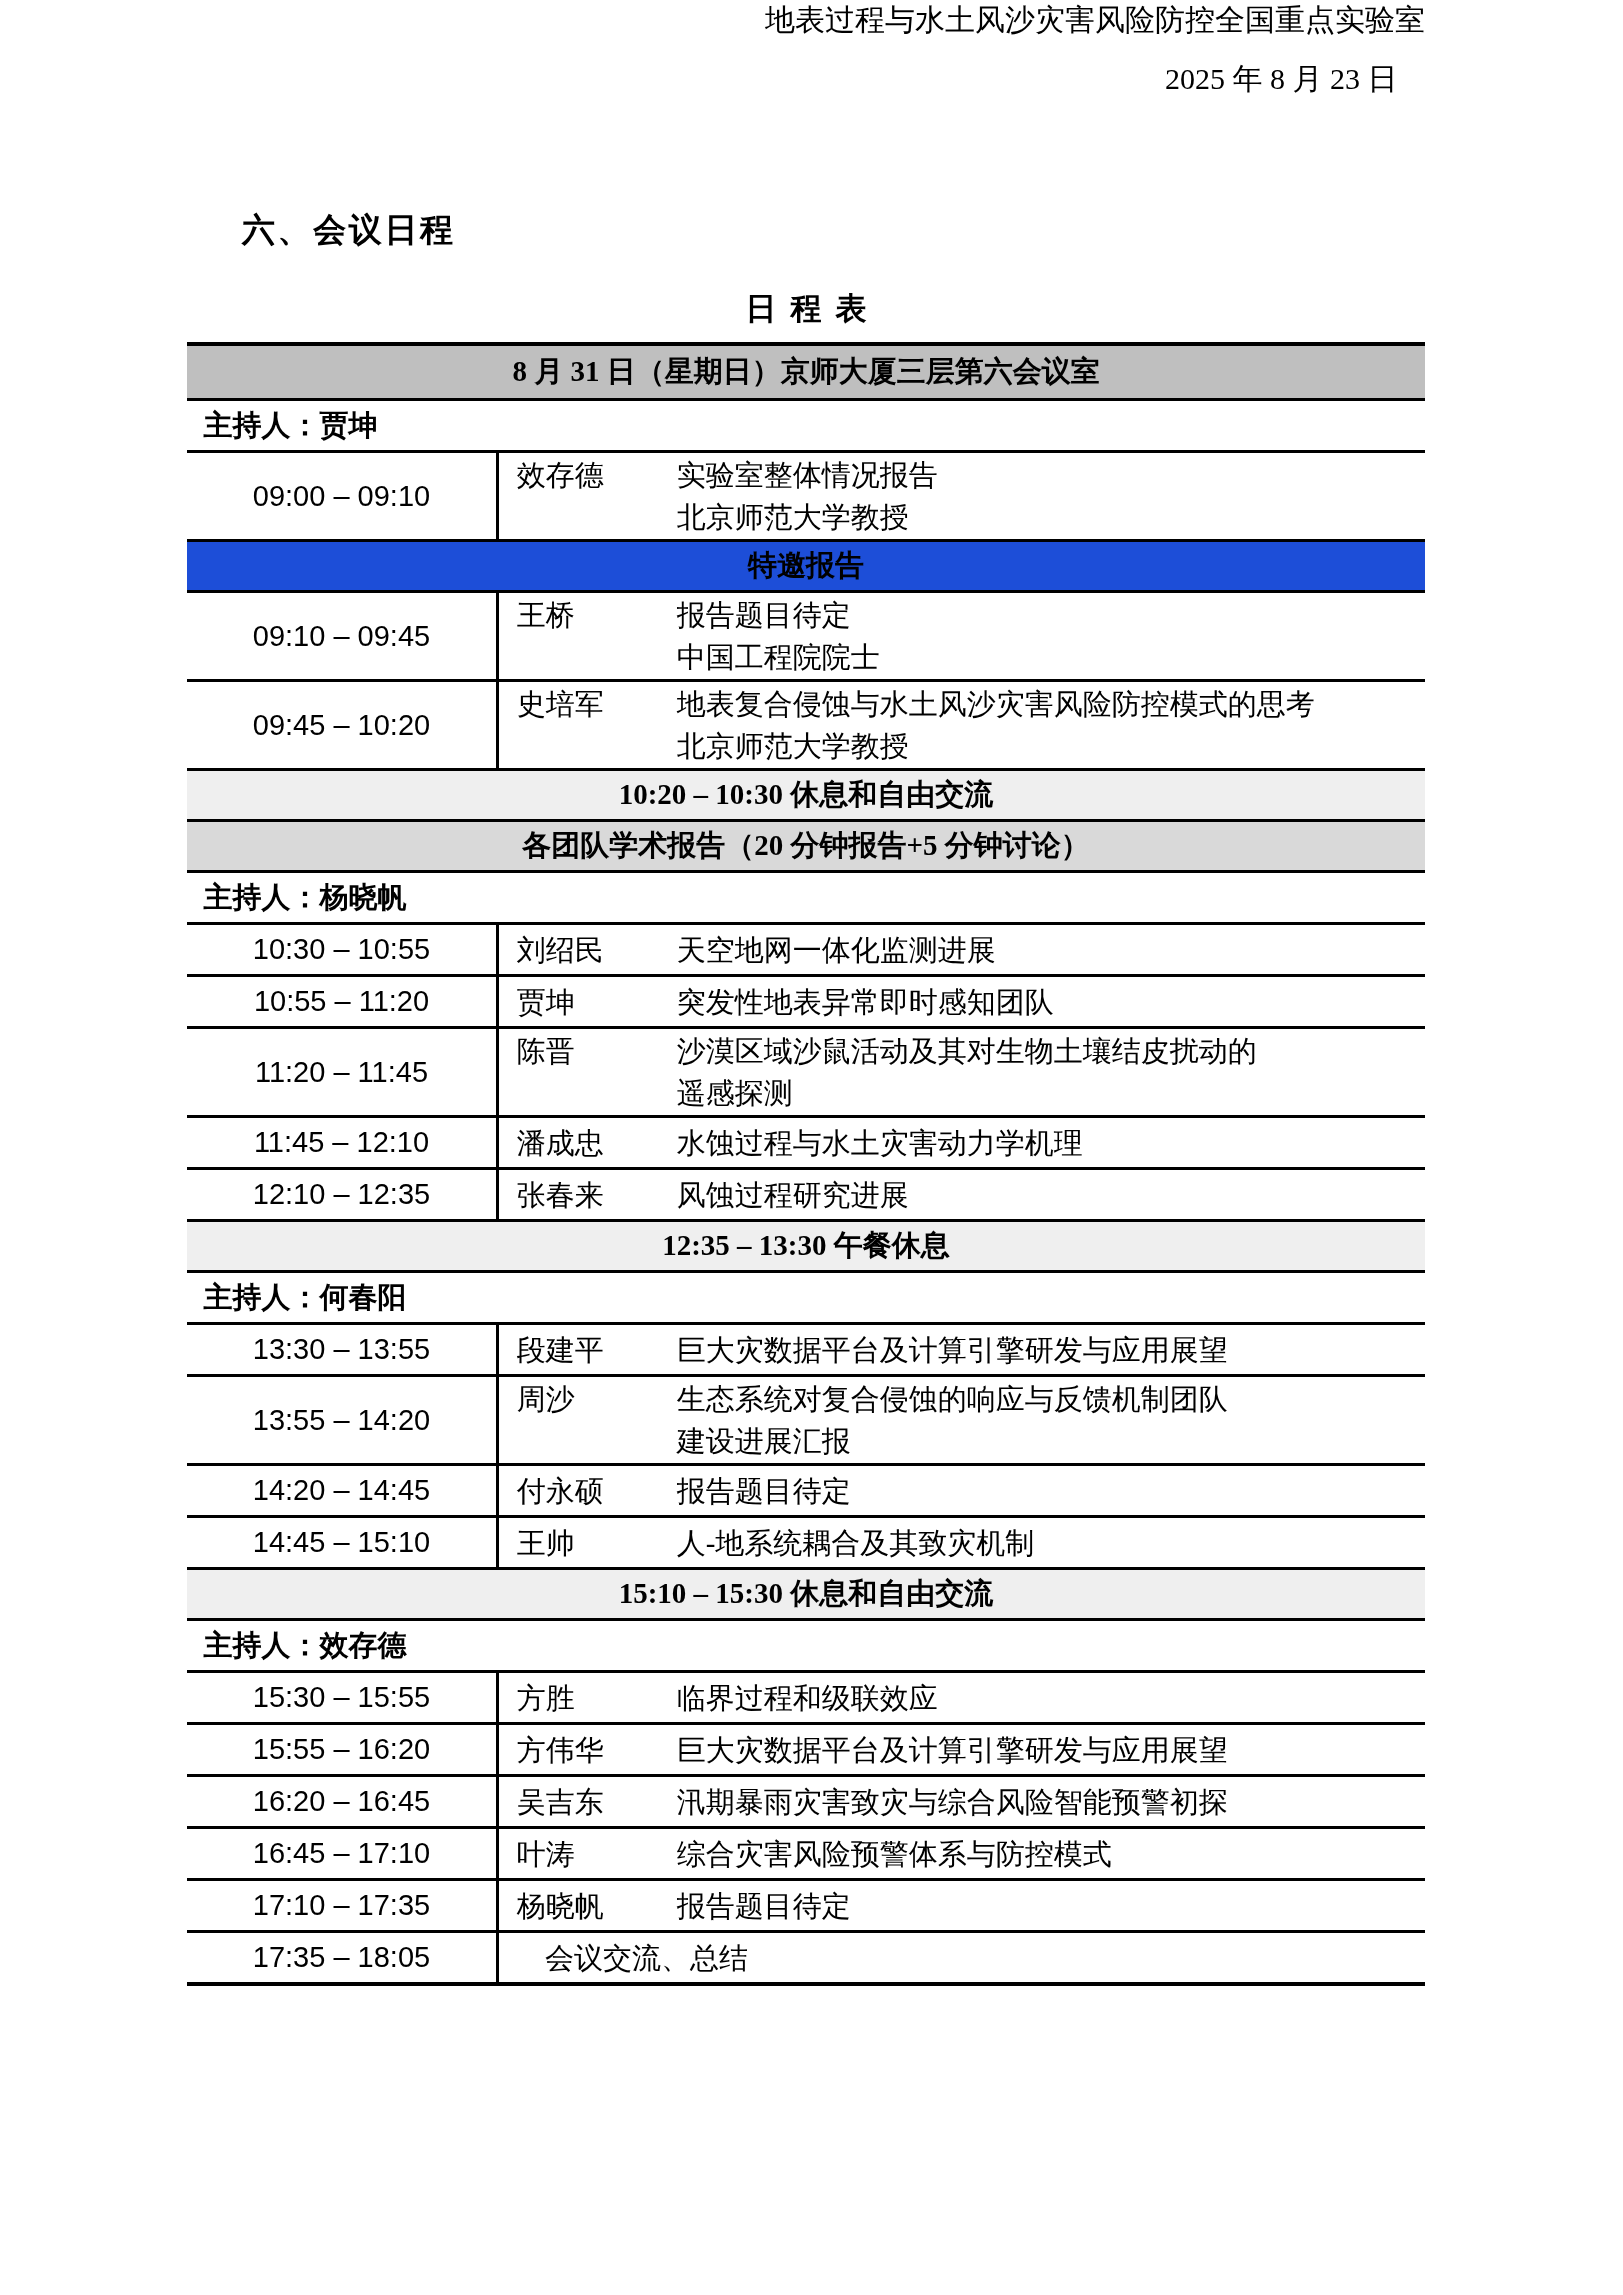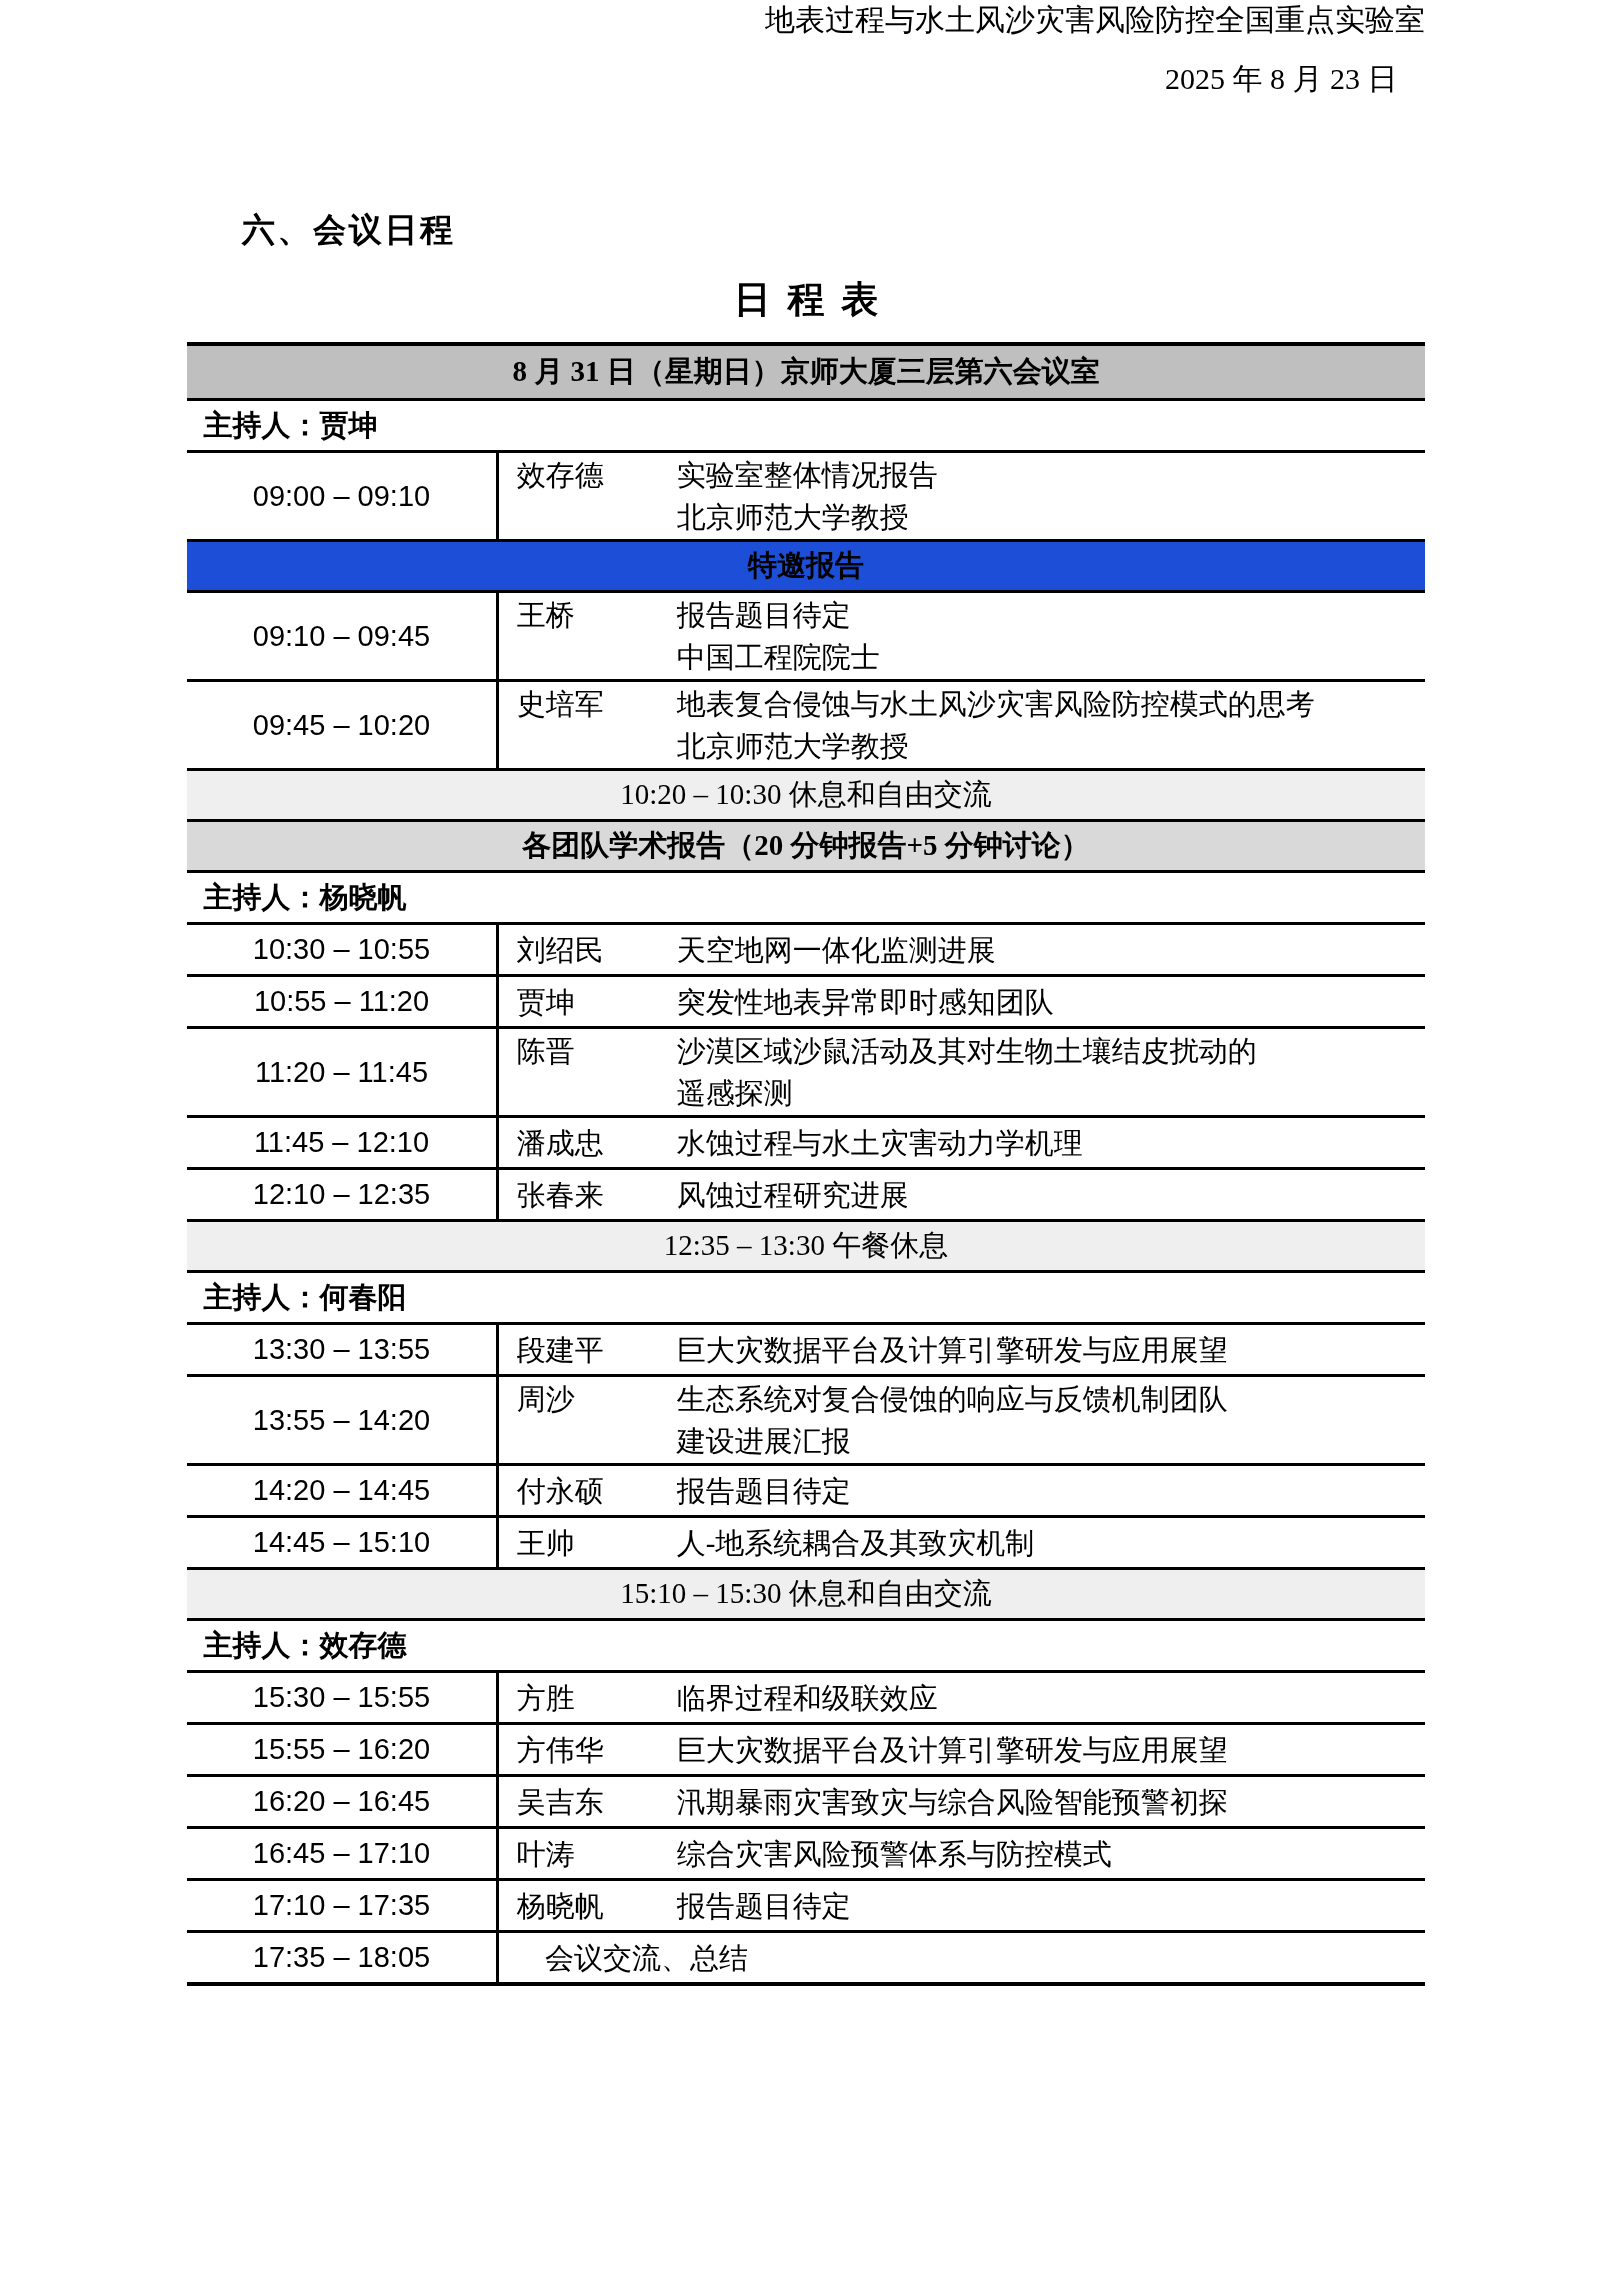--- a/index.html
+++ b/index.html
@@ -10,42 +10,42 @@
     position:relative;
   }
   .page { position:absolute; inset:0; }
 
   .heading {
     position:absolute; left:242px; top:208px; margin:0;
     font-family:"Liberation Sans","DejaVu Sans",sans-serif;
     font-size:33px; font-weight:bold; letter-spacing:2.6px;
   }
   .table-title {
-    position:absolute; left:187px; top:275px; width:1238px; margin:0;
-    text-align:center; font-size:37px; font-weight:bold;
+    position:absolute; left:187px; top:288px; width:1238px; margin:0;
+    text-align:center; font-size:31px; font-weight:bold;
     letter-spacing:0.45em; text-indent:0.45em;
   }
 
   .schedule-table {
     position:absolute; left:187px; top:342px; width:1238px;
     border-top:4.6px solid #000; border-bottom:4.6px solid #000;
   }
   #schedule-rows { display:block; }
   .row {
     box-sizing:border-box;
     border-top:3.3px solid #000;
     display:flex; align-items:center;
     font-size:29px;
   }
   .schedule-table > .row:first-child { border-top:none; }
 
   .row.full { justify-content:center; text-align:center; }
   .date-header { height:52px; font-weight:bold; }
   .session     { height:51px; font-weight:bold; }
-  .break       { height:51px; font-weight:normal; }
+  .break       { height:51px; font-weight:bold; }
   .chair       { height:52px; font-weight:bold; padding-left:16.4px; justify-content:flex-start; }
 
   .talk { height:52px; align-items:stretch; }
   .talk.two { height:89px; }
   .time-cell {
     flex:0 0 309px; width:309px;
     display:flex; align-items:center; justify-content:center;
     font-family:"Liberation Sans","DejaVu Sans",sans-serif;
     font-size:29px;
   }

